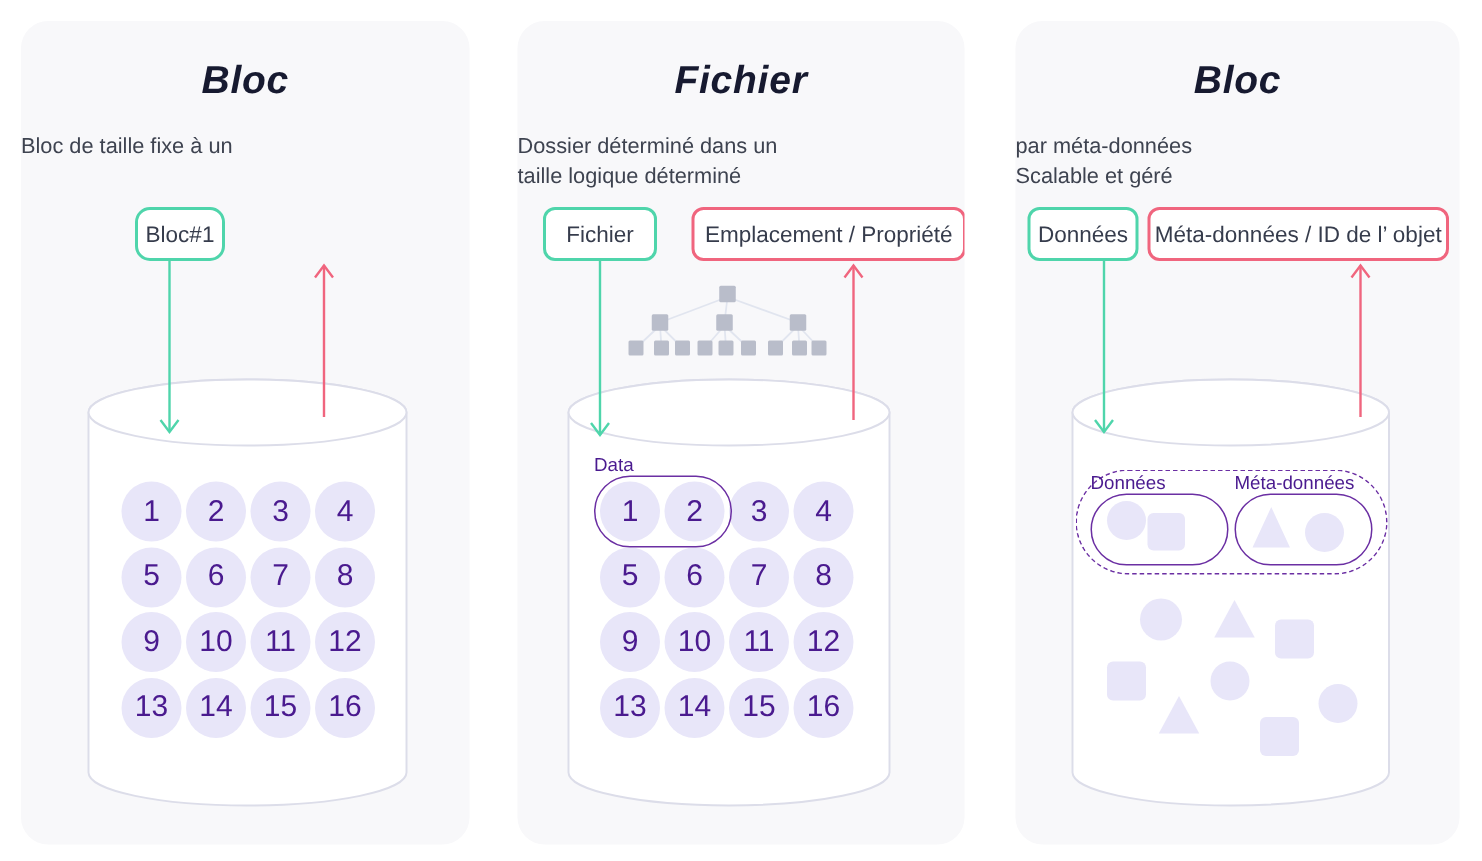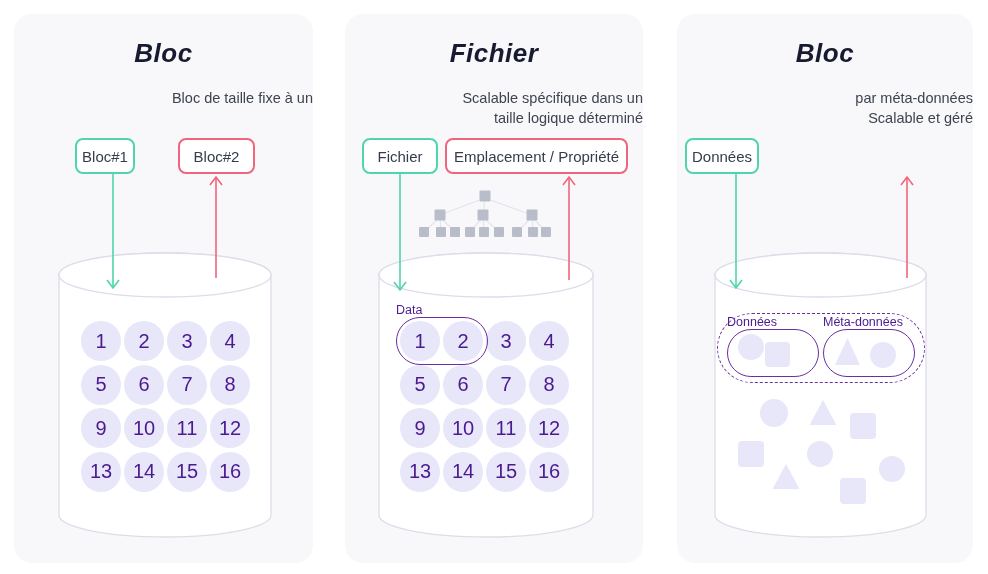--- a/index.html
+++ b/index.html
@@ -9,21 +9,21 @@
     --teal:#4fd5ab; --red:#f0657e; --purple:#6b2fa3; --purple-dark:#4a1a8f;
     --lavender:#e8e6f9; --cyl-stroke:#dcdde9; --tree-fill:#b9bdca; --tree-line:#e1e5ef;
     --card-bg:#f8f8fa; --title-ink:#171a30; --subtitle-ink:#3e4350; --tag-ink:#363c4c;
   }
   .card{position:absolute;top:14px;height:549px;background:var(--card-bg);border-radius:18px;overflow:hidden;}
   #card-bloc{left:14px;width:299px;}
   #card-fichier{left:345px;width:298px;}
   #card-objet{left:677px;width:296px;}
   .title{position:absolute;top:24px;left:0;width:100%;text-align:center;margin:0;
          font-size:26px;font-style:italic;font-weight:600;color:var(--title-ink);letter-spacing:.5px;}
-  .sub{position:absolute;top:74px;left:0;width:100%;text-align:right;margin:0;
+  .sub{position:absolute;top:74px;left:0;width:100%;text-align:left;margin:0;
        font-size:14.5px;line-height:20px;color:var(--subtitle-ink);}
   .sub span{display:block;}
   .tag{position:absolute;top:124px;height:36px;background:#fff;border:2px solid;border-radius:8px;
        display:flex;align-items:center;justify-content:center;font-size:15px;color:var(--tag-ink);
        white-space:nowrap;box-sizing:border-box;}
   .tag.teal{border-color:var(--teal);}
   .tag.red{border-color:var(--red);}
   .layer{position:absolute;left:0;top:0;}
   .cyl{fill:#ffffff;stroke:var(--cyl-stroke);stroke-width:1.3;}
   .arrow-teal{stroke:var(--teal);stroke-width:1.6;fill:none;}
@@ -40,22 +40,21 @@
   .mini-label{position:absolute;text-align:left;font-size:12.5px;color:var(--purple-dark);}
 </style>
 </head>
 <body style="--teal: #4fd5ab; --red: #f0657e; --purple: #6b2fa3; --purple-dark: #4a1a8f; --lavender: #e8e6f9; --cyl-stroke: #dcdde9; --card-bg: #f8f8fa; --title-ink: #171a30; --subtitle-ink: #3e4350; --tag-ink: #363c4c; --tree-fill: #b9bdca; --tree-line: #e1e5ef;">
 
 <section class="card" id="card-bloc">
   <h1 class="title">Bloc</h1>
   <p class="sub">
     <span>Bloc de taille fixe à un</span>
   </p>
-  <div class="tag teal" style="left:61px;width:60px;">Bloc#1</div>
-  <div class="tag red" style="left:164px;width:77px;">Bloc#2</div>
+  <div class="tag teal" style="left:76px;width:60px;border-radius:10px;">Bloc#1</div>
 
   <svg class="layer" width="299" height="549">
     <path class="cyl" d="M 45 261 A 106 22 0 0 1 257 261 L 257 501 A 106 22 0 0 1 45 501 Z"></path>
     <ellipse class="cyl" cx="151" cy="261" rx="106" ry="22"></ellipse>
     <g class="arrow-teal">
       <line x1="99" y1="160" x2="99" y2="274"></line>
         <polyline points="93,266 99,274 105,266"></polyline>
     </g>
     <g class="arrow-red">
       <line x1="202" y1="163" x2="202" y2="264"></line>
@@ -79,25 +78,25 @@
       <div class="chip">13</div>
       <div class="chip">14</div>
       <div class="chip">15</div>
       <div class="chip">16</div>
     </div>
 </section>
 
 <section class="card" id="card-fichier">
   <h1 class="title">Fichier</h1>
   <p class="sub">
-    <span>Scalable spécifique dans un</span>
+    <span>Dossier déterminé dans un</span>
     <span>taille logique déterminé</span>
   </p>
   <div class="tag teal" style="left:17px;width:76px;">Fichier</div>
-  <div class="tag red" style="left:100px;width:183px;text-align:right;">Emplacement / Propriété</div>
+  <div class="tag red" style="left:116px;width:183px;text-align:right;">Emplacement / Propriété</div>
 
   <svg class="layer" width="298" height="549">
     <path class="cyl" d="M 34 261 A 107 22 0 0 1 248 261 L 248 501 A 107 22 0 0 1 34 501 Z"></path>
     <ellipse class="cyl" cx="141" cy="261" rx="107" ry="22"></ellipse>
     <g>
       <line class="tree-line" x1="140" y1="184" x2="95" y2="201"></line>
       <line class="tree-line" x1="140" y1="184" x2="138" y2="201"></line>
       <line class="tree-line" x1="140" y1="184" x2="187" y2="201"></line>
       <line class="tree-line" x1="95" y1="203" x2="79" y2="218"></line>
       <line class="tree-line" x1="95" y1="203" x2="96" y2="218"></line>
@@ -154,20 +153,21 @@
   <span class="mini-label" style="left:51px;top:289px;width:92px;">Data</span>
 </section>
 
 <section class="card" id="card-objet">
   <h1 class="title">Bloc</h1>
   <p class="sub">
     <span>par méta-données</span>
     <span>Scalable et géré</span>
   </p>
   <div class="tag teal" style="left:8px;width:74px;">Données</div>
+  <div class="tag red" style="left:88px;width:201px;">Méta-données / ID de l’ objet</div>
 
   <svg class="layer" width="296" height="549">
     <path class="cyl" d="M 38 261 A 105.5 22 0 0 1 249 261 L 249 501 A 105.5 22 0 0 1 38 501 Z"></path>
     <ellipse class="cyl" cx="143.5" cy="261" rx="105.5" ry="22"></ellipse>
     <g>
       <circle class="shape" cx="74" cy="333" r="13"></circle>
       <rect class="shape" x="88" y="328" width="25" height="25" rx="4"></rect>
     </g>
     <g>
       <path class="shape" d="M 170.5 324 L 183 351 L 158 351 Z"></path>

